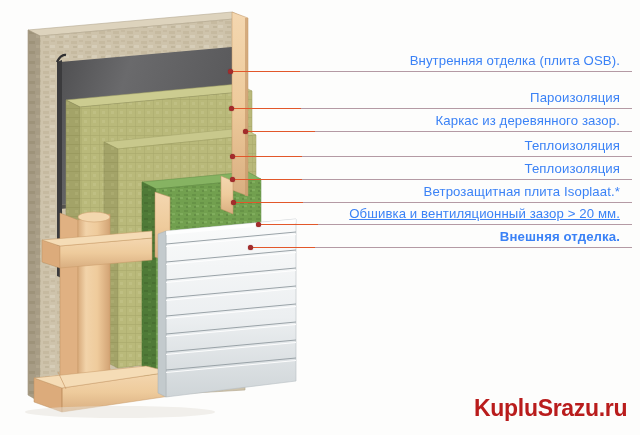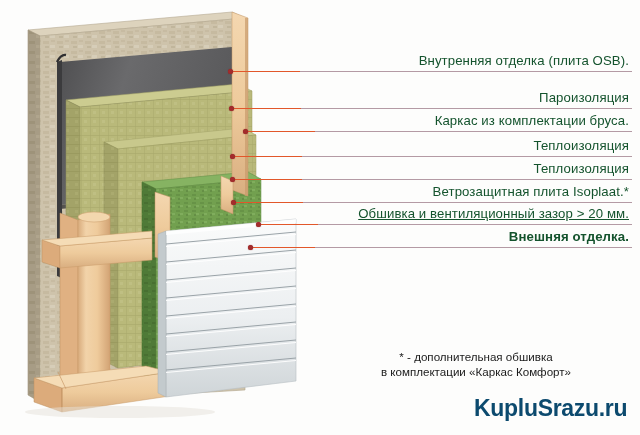--- a/index.html
+++ b/index.html
@@ -25,23 +25,23 @@
     position:absolute;top:0;height:1px;background:#b49aa4;
   }
   .leader .dot{
     position:absolute;width:5px;height:5px;border-radius:50%;
     background:#a32c2c;left:-2px;top:-2px;
     box-shadow:0 0 1px #7e1f1f;
   }
 
   
   .label{
-    position:absolute;right:11px;
+    position:absolute;right:20px;
     font-size:13.2px;
-    color:#14532d;
+    color:#3b82f6;
     white-space:nowrap;
     letter-spacing:.1px;
     text-align:right;
   }
 
   
   .footnote{
     position:absolute;
     right:14px;
     text-align:center;
@@ -50,21 +50,21 @@
     line-height:15px;
     width:300px;
   }
   .footnote div{white-space:nowrap;}
 
   
   .wm{
     position:absolute;
     font-size:23px;
     font-weight:bold;
-    color:#0c4a6e;
+    color:#b91c1c;
     letter-spacing:-0.3px;
     white-space:nowrap;
   }
 </style>
 </head>
 <body>
 
 <div id="stage">
 
   <div class="illus">
@@ -255,28 +255,24 @@
     <div class="leader" style="left:250px;top:247px;width:382px;">
       <div class="seg-red" style="width:65px;"></div>
       <div class="seg-grey" style="left:65px;width:317px;"></div>
       <div class="dot"></div>
     </div>
   </div>
 
   <div>
     <div class="label" style="top:53px;">Внутренняя отделка (плита OSB).</div>
     <div class="label" style="top:90px;">Пароизоляция</div>
-    <div class="label" style="top:113px;">Каркас из комплектации бруса.</div>
+    <div class="label" style="top:113px;">Каркас из деревянного зазор.</div>
     <div class="label" style="top:138px;">Теплоизоляция</div>
     <div class="label" style="top:161px;">Теплоизоляция</div>
     <div class="label" style="top:184px;margin-left:28px;">Ветрозащитная плита Isoplaat.*</div>
     <div class="label" style="top:206px;text-decoration:underline;">Обшивка и вентиляционный зазор &gt; 20 мм.</div>
     <div class="label" style="top:229px;font-weight:bold;">Внешняя отделка.</div>
   </div>
 
-  <div class="footnote" style="top:349px;">
-    <div>* - дополнительная обшивка</div>
-    <div>в комплектации «Каркас Комфорт»</div>
-  </div>
 
   <div class="wm" style="left:474px;top:395px;">KupluSrazu.ru</div>
 
 </div>
 
 </body></html>

